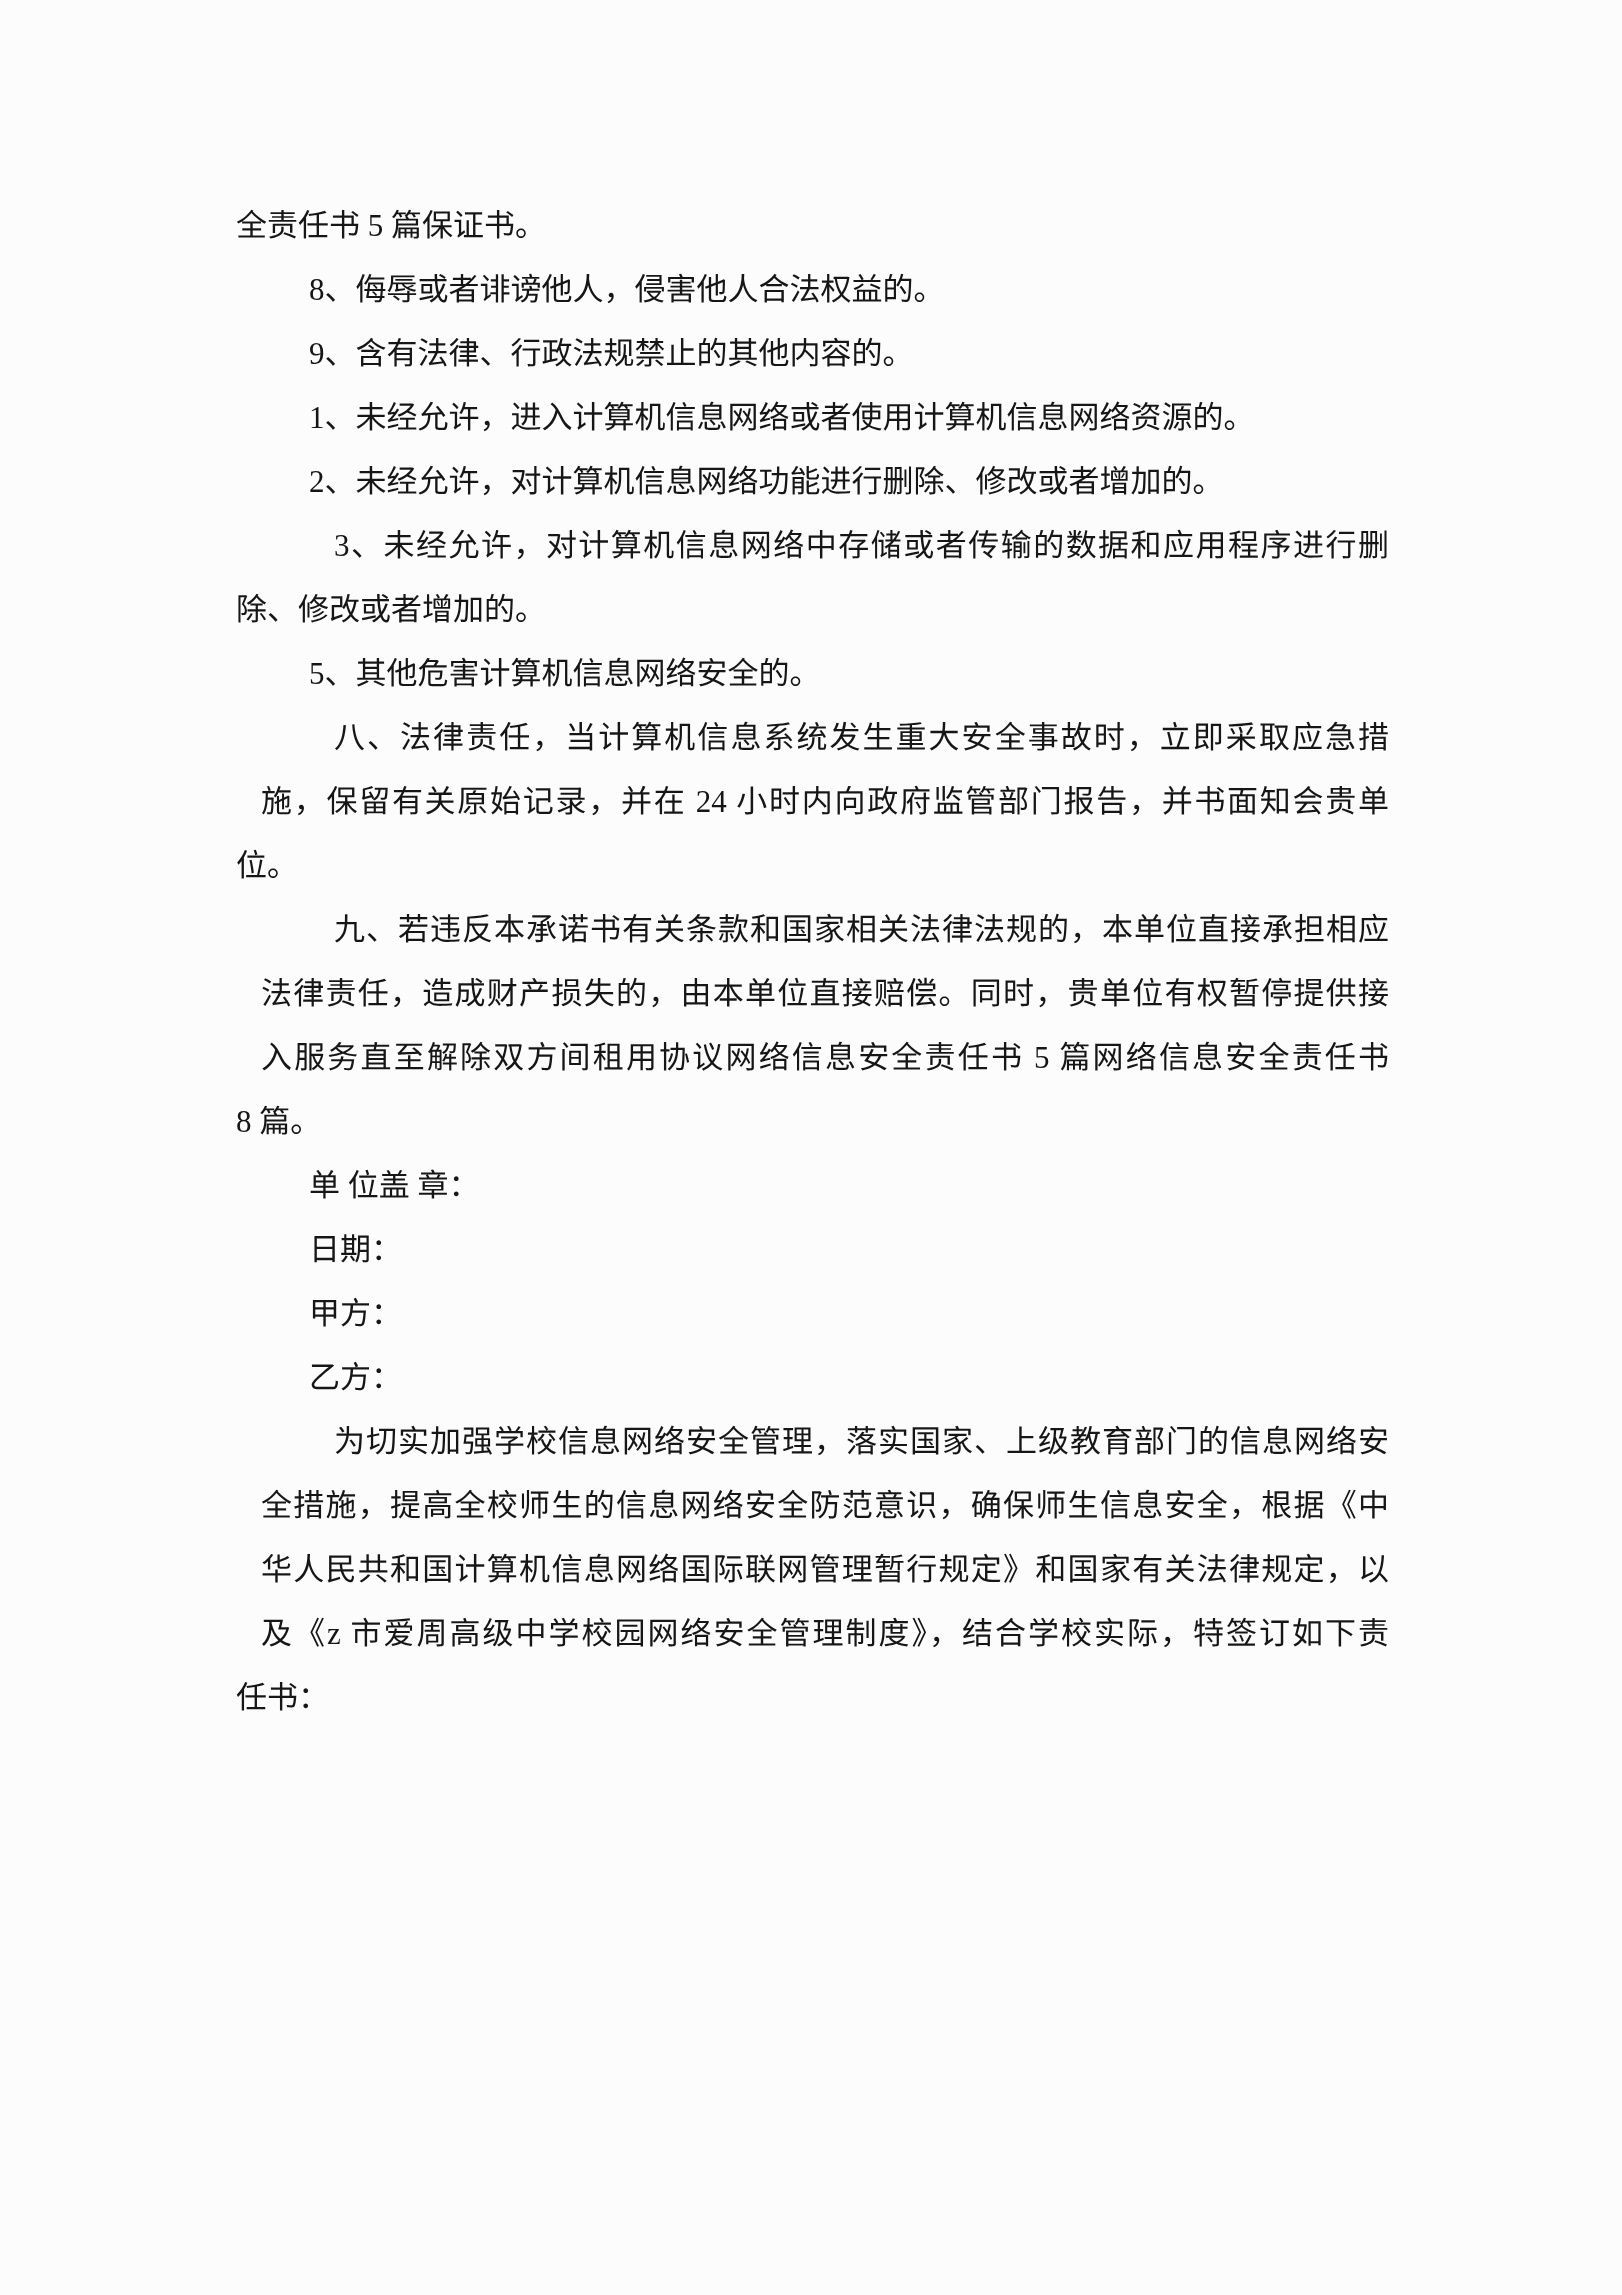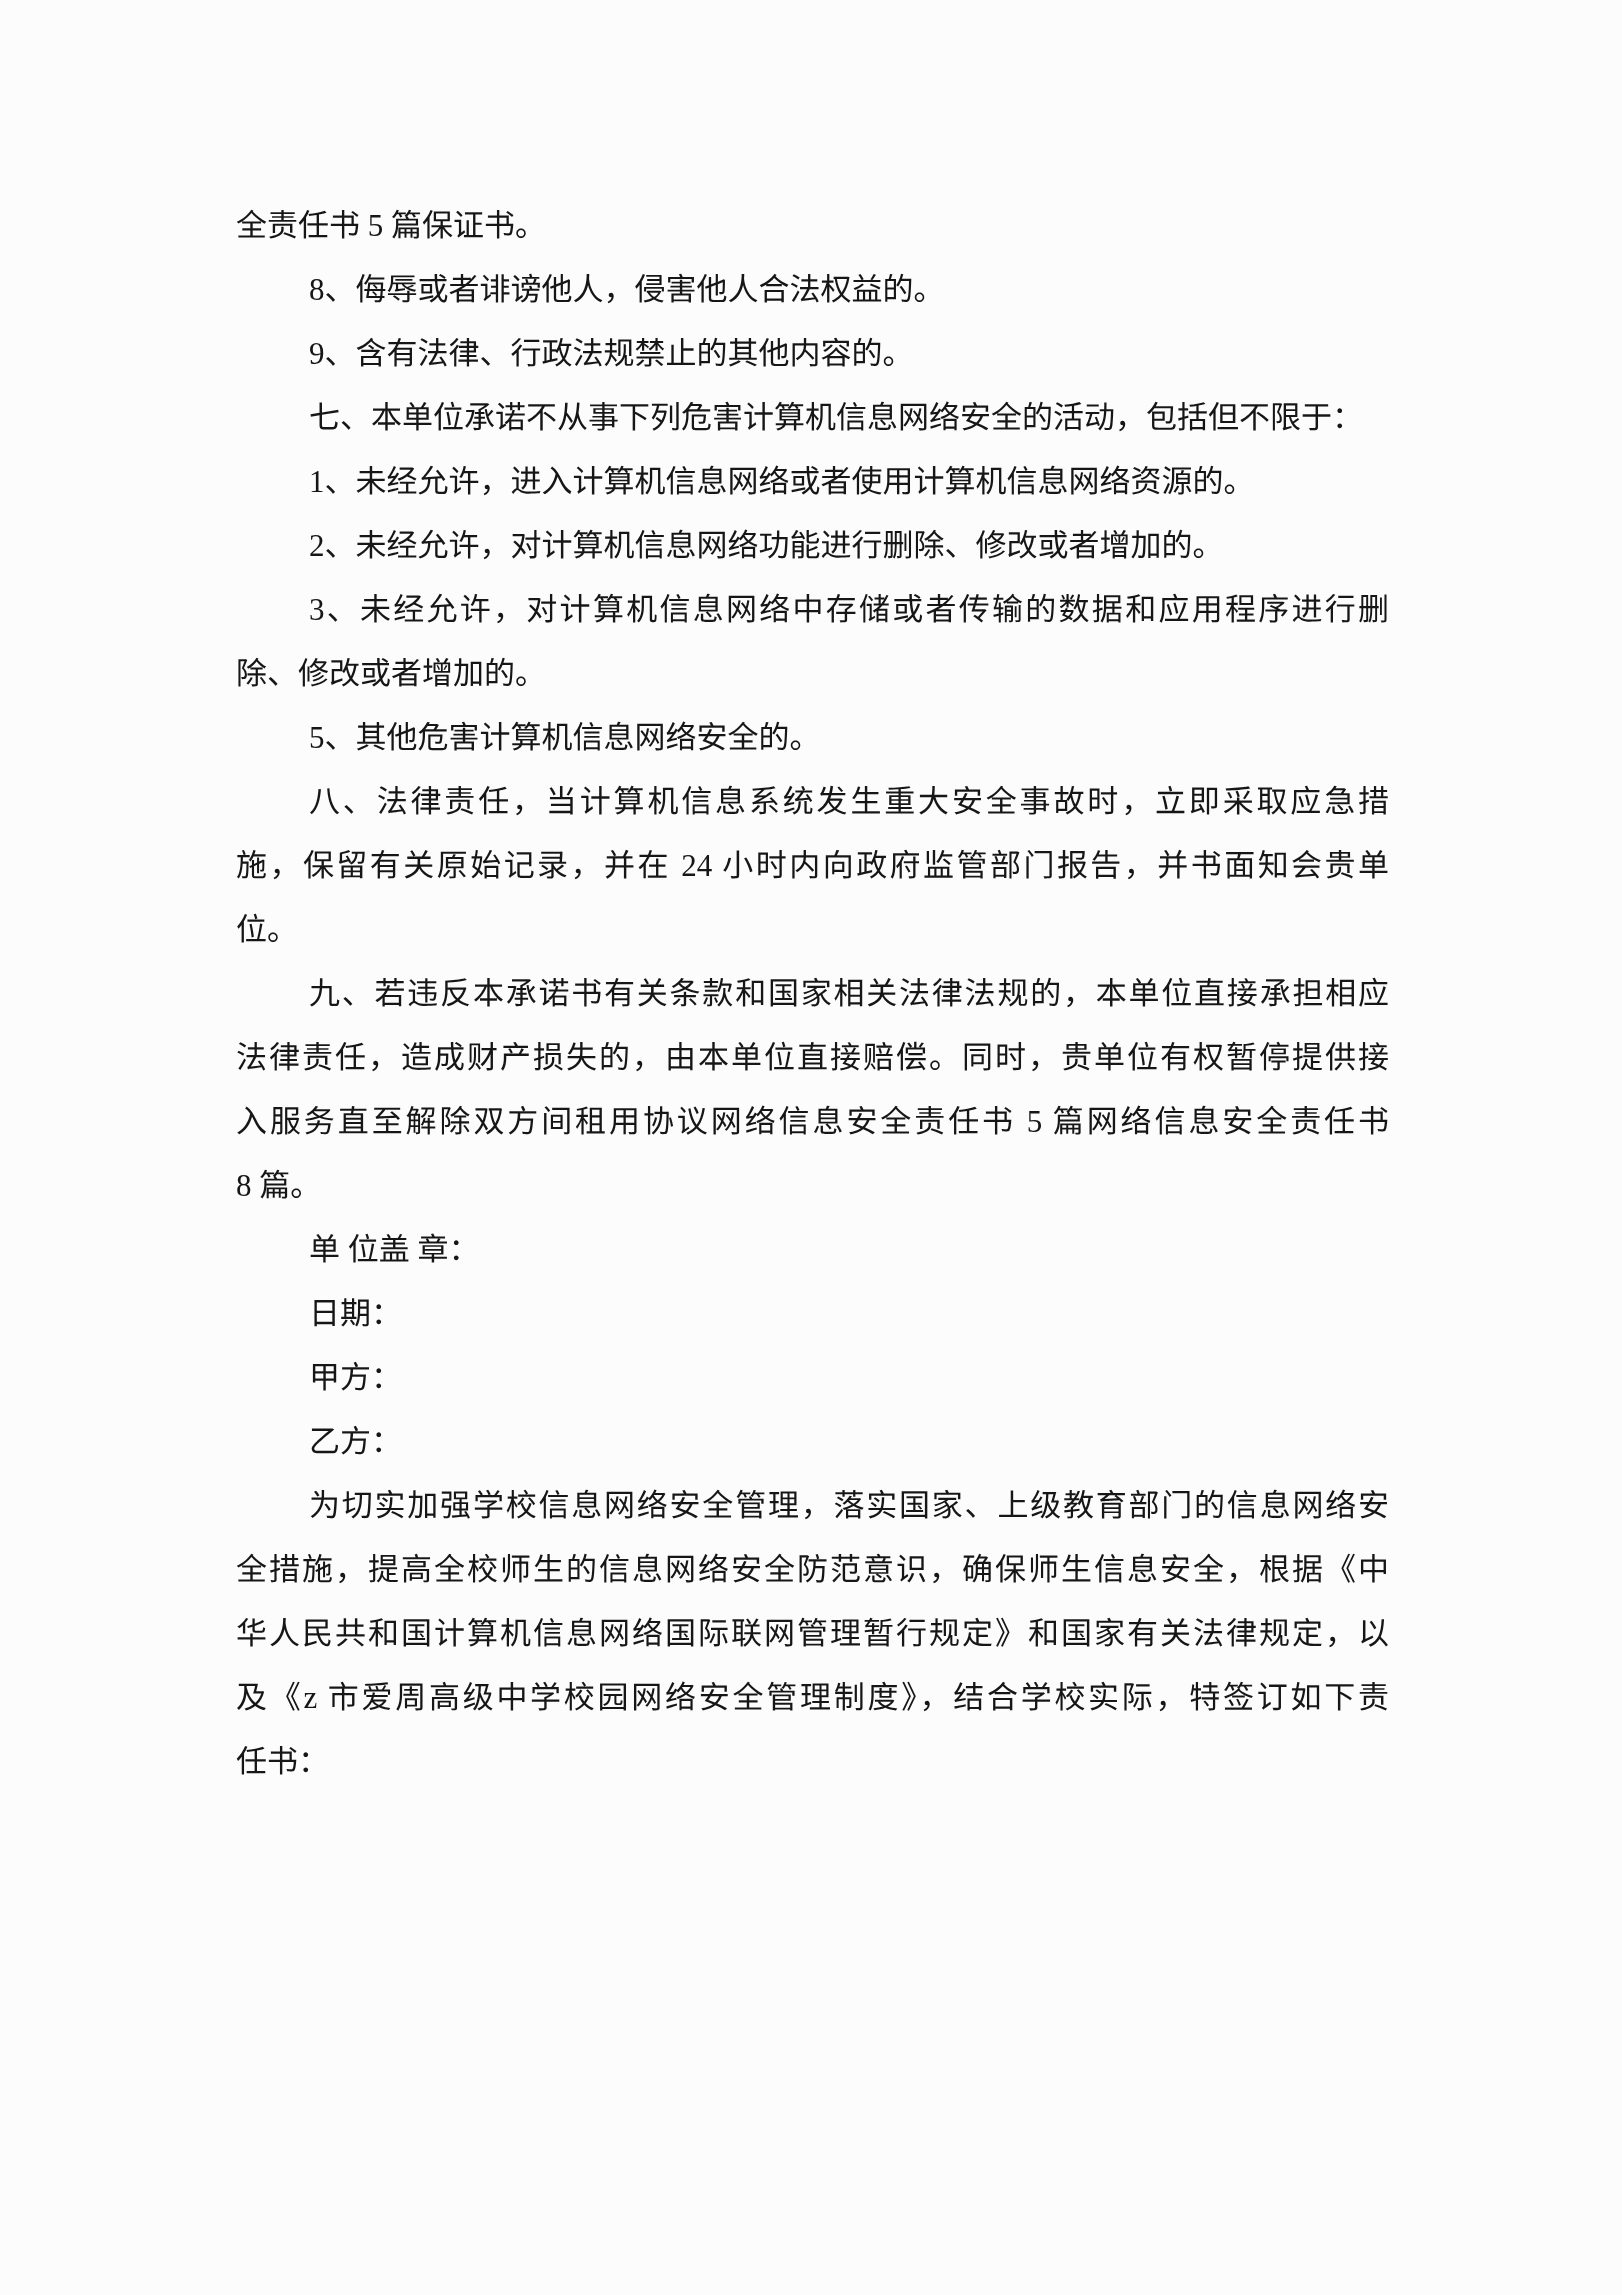--- a/index.html
+++ b/index.html
@@ -36,31 +36,31 @@
     text-align: left;
     letter-spacing: 0;
   }
   .line.indent {
     text-indent: 73px;
   }
   .line.stretch {
     text-align: justify;
     text-align-last: justify;
     text-justify: inter-character;
+    margin-left: 25px;
   }
 </style>
 </head>
 <body style="background: rgb(252, 252, 252);">
 
 <div class="page">
   <div class="text-block" style="color: rgb(22, 22, 22);">
       <div class="line">全责任书 5 篇保证书。</div>
       <div class="line indent">8、侮辱或者诽谤他人，侵害他人合法权益的。</div>
       <div class="line indent">9、含有法律、行政法规禁止的其他内容的。</div>
-      <div class="line indent">七、本单位承诺不从事下列危害计算机信息网络安全的活动，包括但不限于：</div>
       <div class="line indent">1、未经允许，进入计算机信息网络或者使用计算机信息网络资源的。</div>
       <div class="line indent">2、未经允许，对计算机信息网络功能进行删除、修改或者增加的。</div>
       <div class="line indent stretch">3、未经允许，对计算机信息网络中存储或者传输的数据和应用程序进行删</div>
       <div class="line">除、修改或者增加的。</div>
       <div class="line indent">5、其他危害计算机信息网络安全的。</div>
       <div class="line indent stretch">八、法律责任，当计算机信息系统发生重大安全事故时，立即采取应急措</div>
       <div class="line stretch">施，保留有关原始记录，并在 24 小时内向政府监管部门报告，并书面知会贵单</div>
       <div class="line">位。</div>
       <div class="line indent stretch">九、若违反本承诺书有关条款和国家相关法律法规的，本单位直接承担相应</div>
       <div class="line stretch">法律责任，造成财产损失的，由本单位直接赔偿。同时，贵单位有权暂停提供接</div>

